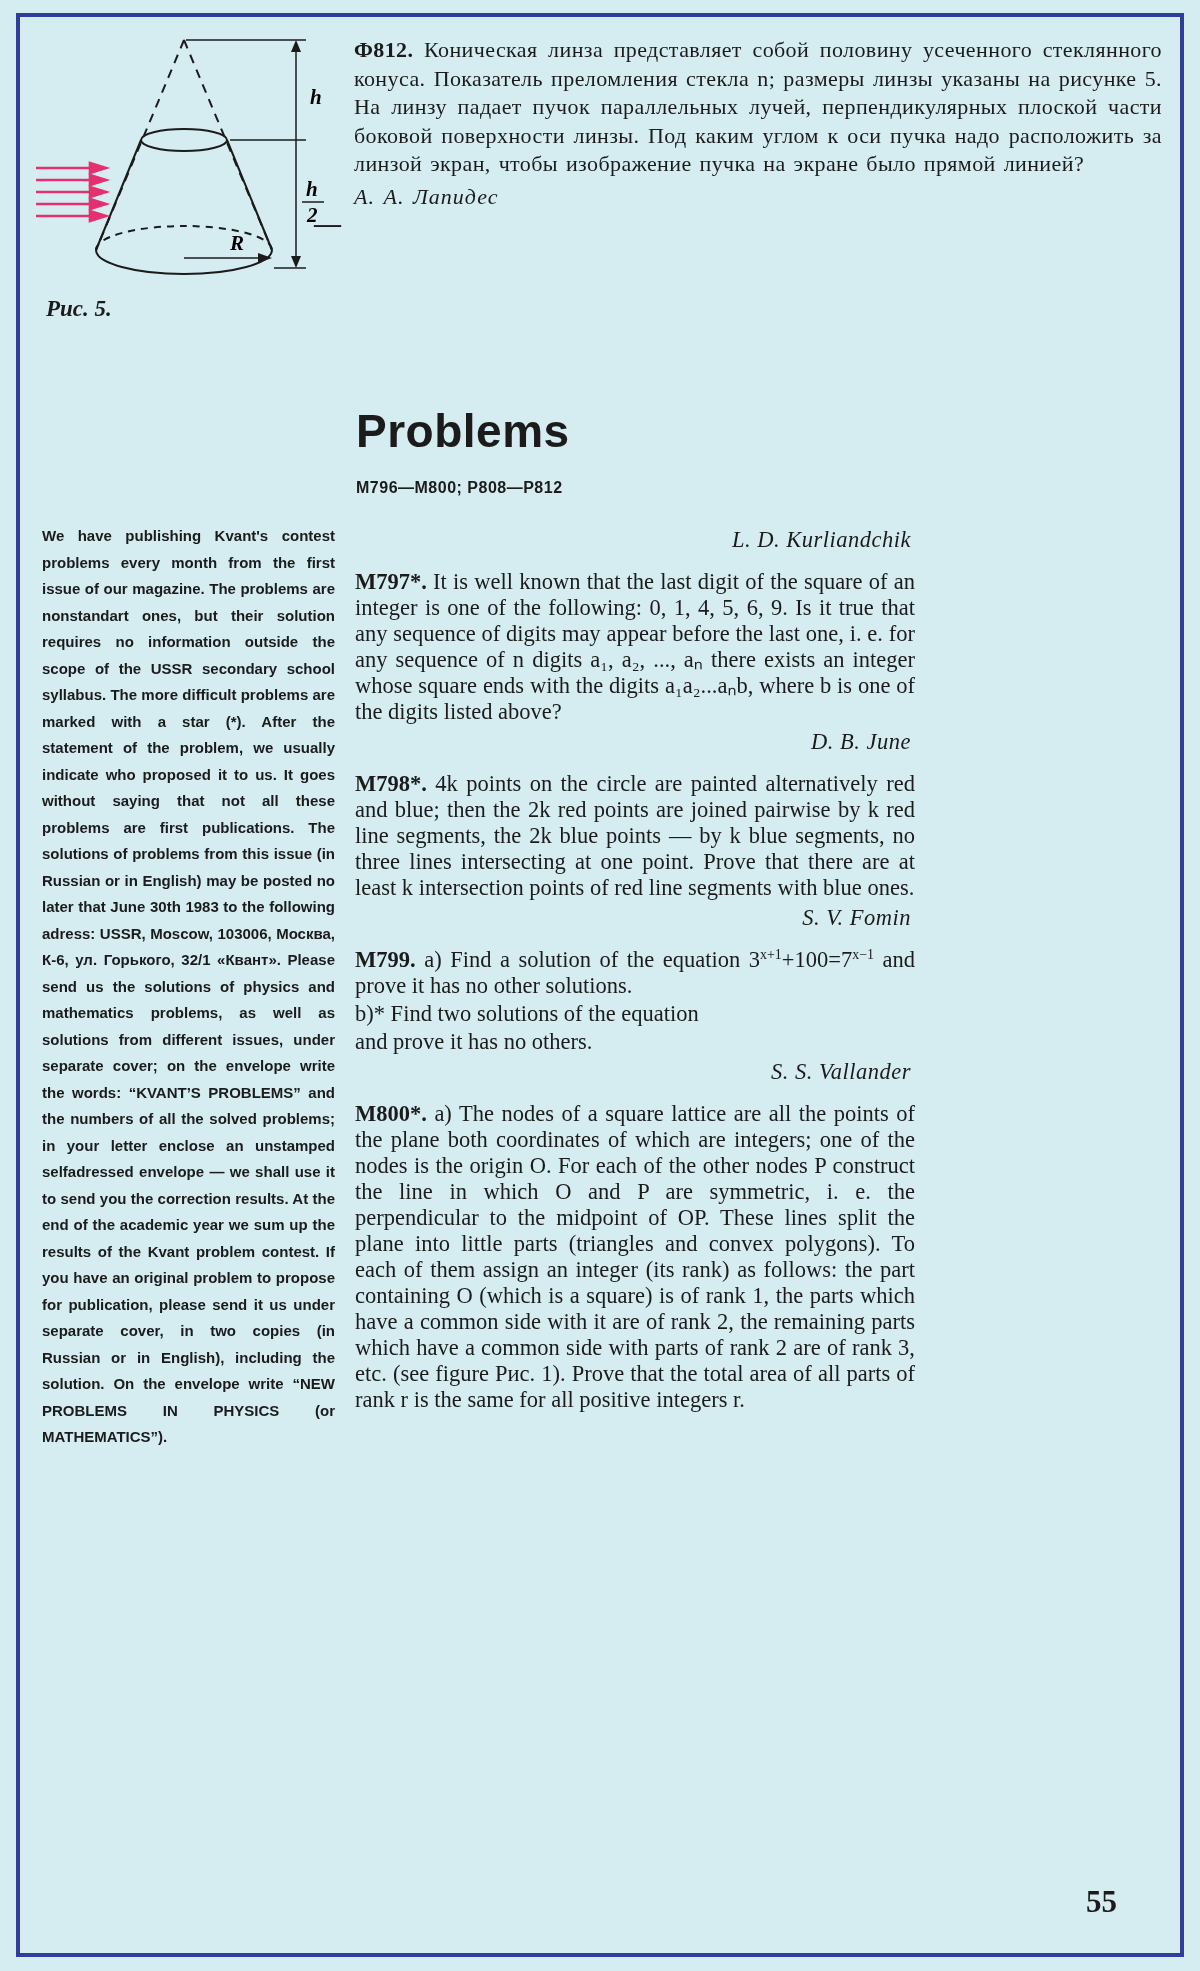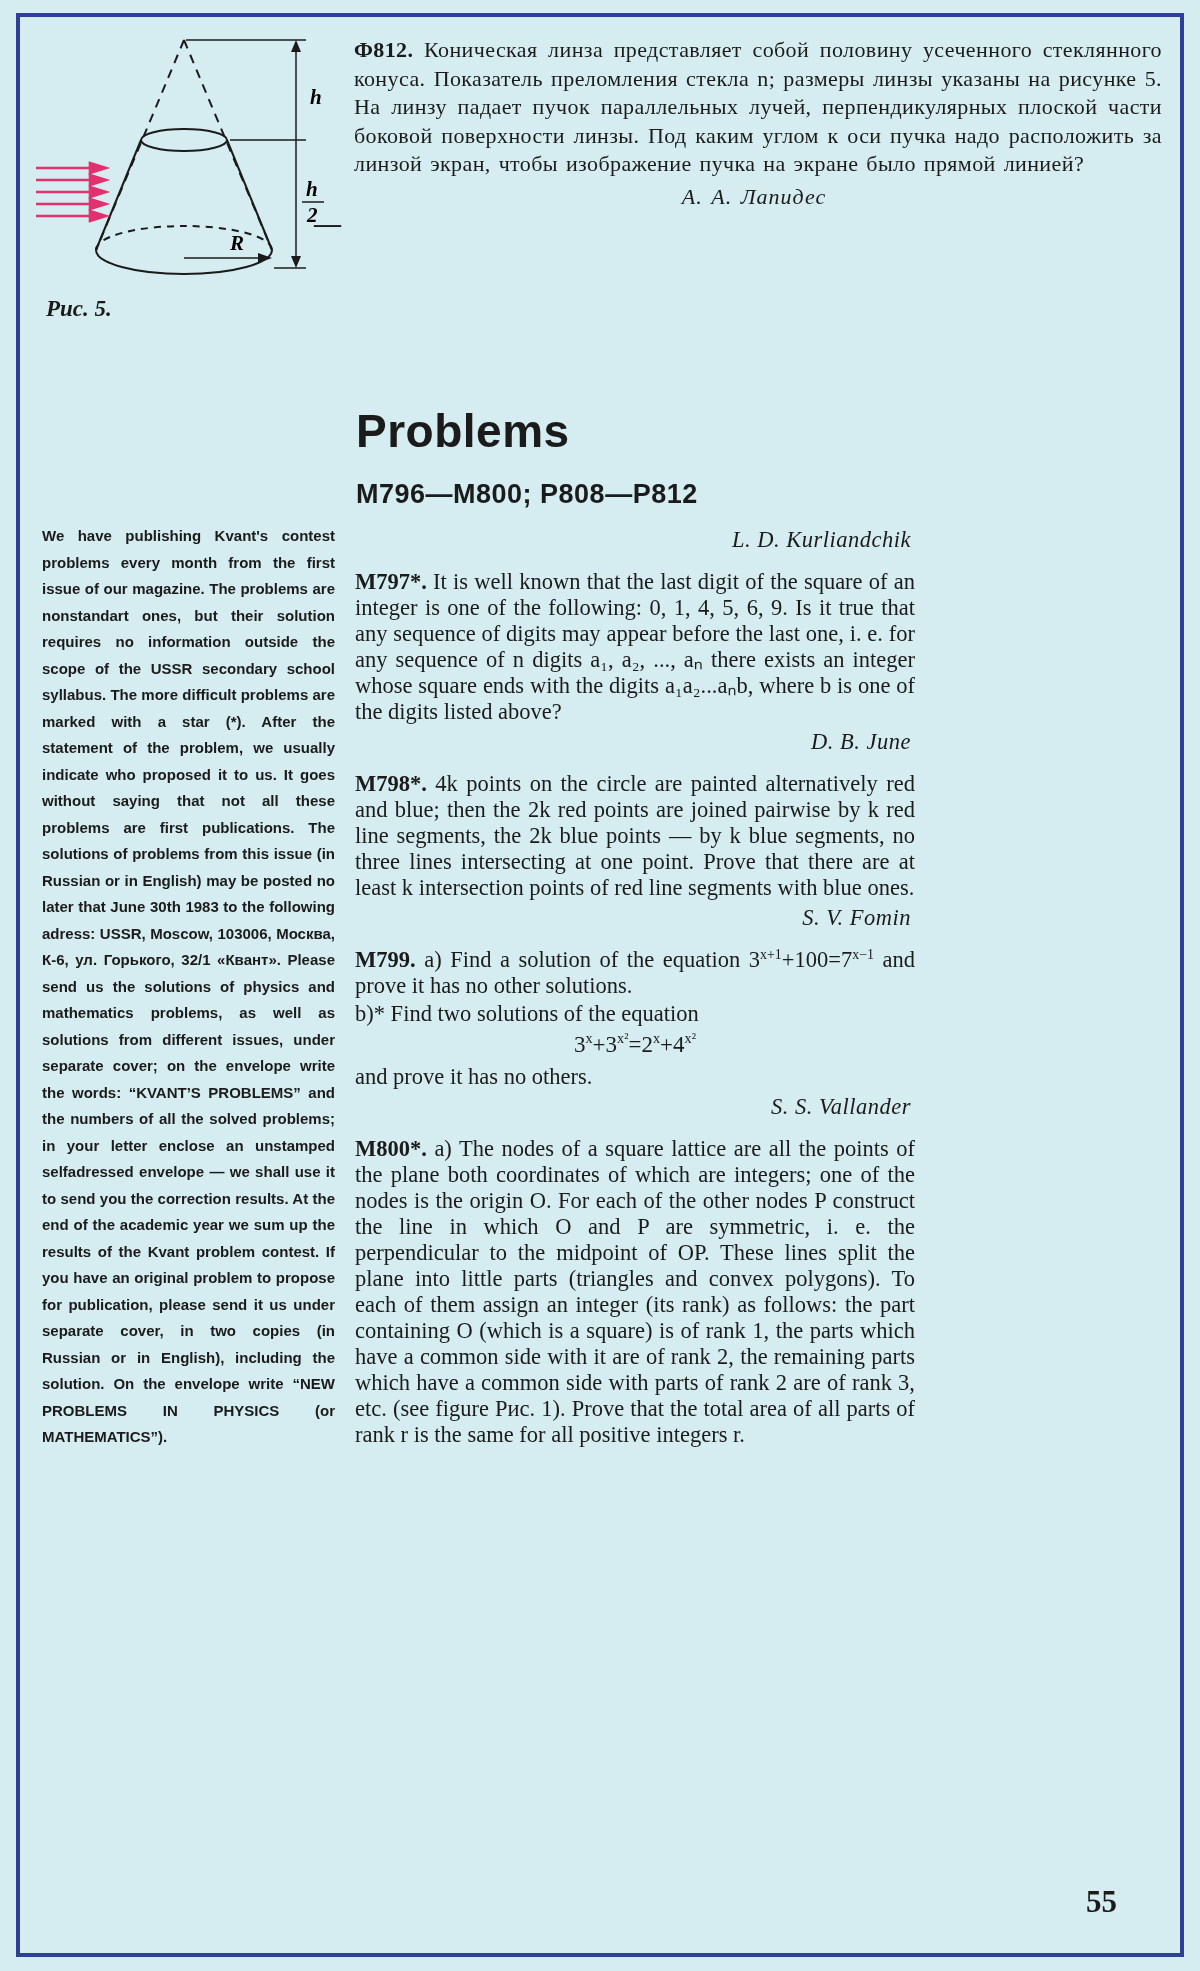--- a/index.html
+++ b/index.html
@@ -24,31 +24,31 @@
   }
   .flabel { font-style:italic; font-weight:bold; font-size:21px; font-family:"Liberation Serif", serif; }
   .axis-dash { position:absolute; left:314px; top:208px; font-weight:bold; font-size:27px; }
   
   .f812 {
     position:absolute; left:354px; top:36px; width:808px;
     font-size:22px; line-height:28.5px; text-align:justify;
     letter-spacing:0.4px; word-spacing:2px;
   }
   .f812 .pid { font-weight:bold; }
-  .f812 .author { text-align:center; font-style:italic; margin-top:4px; padding-right:8px; letter-spacing:1px; }
+  .f812 .author { text-align:left; font-style:italic; margin-top:4px; padding-right:8px; letter-spacing:1px; }
   
   .section-title {
     position:absolute; left:356px; top:404px;
     font-family:"Liberation Sans", sans-serif; font-weight:bold;
     font-size:46px; letter-spacing:0.5px;
   }
   .section-sub {
     position:absolute; left:356px; top:479px;
     font-family:"Liberation Sans", sans-serif; font-weight:bold;
-    font-size:27px; letter-spacing:0.5px;
+    font-size:16px; letter-spacing:0.5px;
   }
   
   .sidebar {
     position:absolute; left:42px; top:523px; width:293px;
     font-family:"Liberation Sans", sans-serif; font-weight:bold;
     font-size:15px; line-height:26.5px; text-align:justify;
     hyphens:auto; -webkit-hyphens:auto;
   }
   
   .problems {
@@ -141,21 +141,20 @@
     <span>It is well known that the last digit of the square of an integer is one of the following: 0, 1, 4, 5, 6, 9. Is it true that any sequence of digits may appear before the last one, i. e. for any sequence of n digits a₁, a₂, ..., aₙ there exists an integer whose square ends with the digits a₁a₂...aₙb, where b is one of the digits listed above?</span></p>
   <div class="pauthor">D. B. June</div>
 
   <p class="prob"><span class="pid">M798*.</span>
     <span>4k points on the circle are painted alternatively red and blue; then the 2k red points are joined pairwise by k red line segments, the 2k blue points — by k blue segments, no three lines intersecting at one point. Prove that there are at least k intersection points of red line segments with blue ones.</span></p>
   <div class="pauthor">S. V. Fomin</div>
 
   <p class="prob"><span class="pid">M799.</span>
     <span>a) Find a solution of the equation </span><span>3</span><sup>x+1</sup><span>+100=7</span><sup>x−1</sup><span> and prove it has no other solutions.</span></p>
   <p class="prob">b)* Find two solutions of the equation</p>
-  <div class="equation"><span>3</span><sup>x</sup><span>+3</span><sup>x²</sup><span>=2</span><sup>x</sup><span>+4</span><sup>x²</sup></div>
   <p class="prob">and prove it has no others.</p>
   <div class="pauthor">S. S. Vallander</div>
 
   <p class="prob"><span class="pid">M800*.</span>
     <span>a) The nodes of a square lattice are all the points of the plane both coordinates of which are integers; one of the nodes is the origin O. For each of the other nodes P construct the line in which O and P are symmetric, i. e. the perpendicular to the midpoint of OP. These lines split the plane into little parts (triangles and convex polygons). To each of them assign an integer (its rank) as follows: the part containing O (which is a square) is of rank 1, the parts which have a common side with it are of rank 2, the remaining parts which have a common side with parts of rank 2 are of rank 3, etc. (see figure Рис. 1). Prove that the total area of all parts of rank r is the same for all positive integers r.</span></p>
 
 </div>
 
 <div class="pageno">55</div>
 

